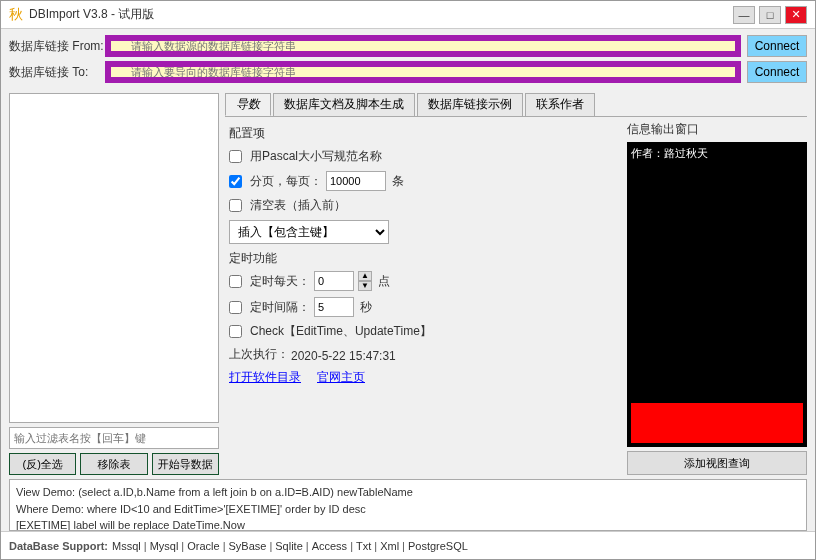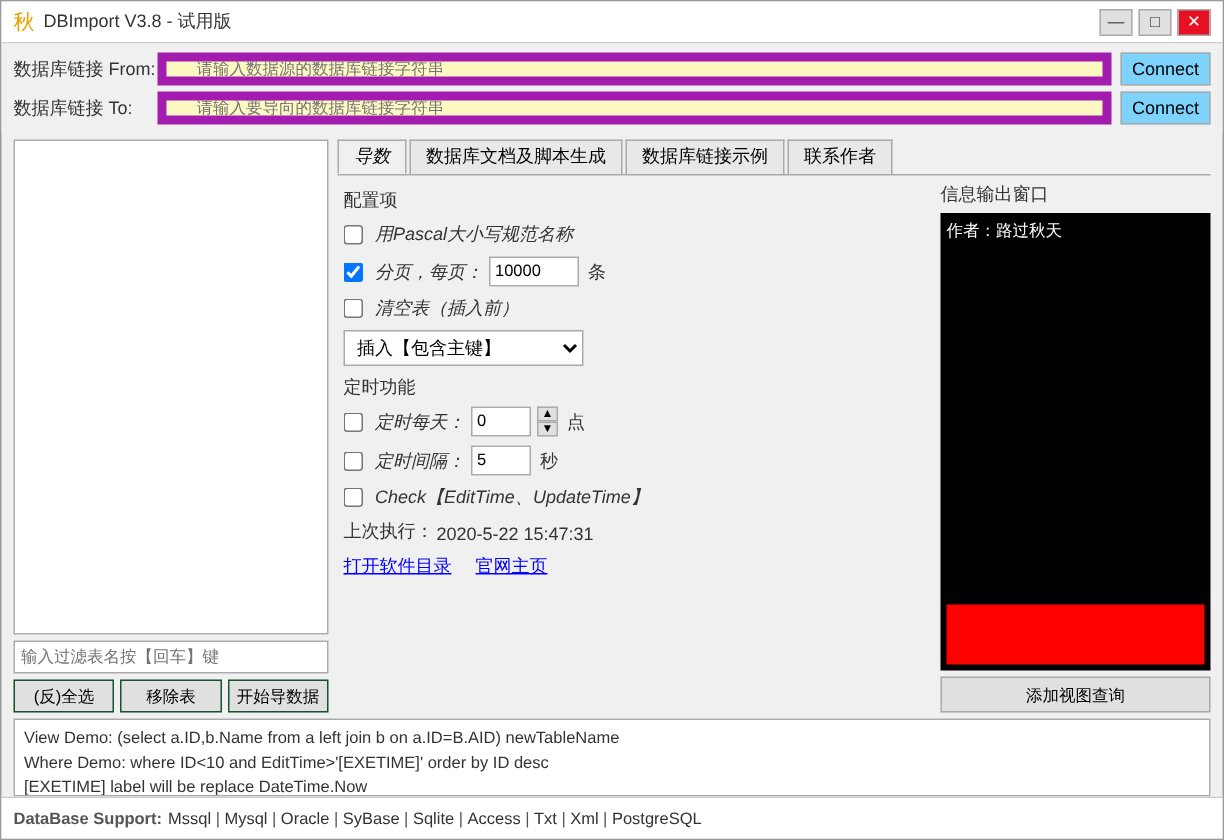--- a/index.html
+++ b/index.html
@@ -189,21 +189,20 @@
       align-items: center;
       margin-bottom: 6px;
       gap: 4px;
     }
     .config-row input[type=checkbox] {
       margin-right: 4px;
     }
     .config-label {
       font-size: 12px;
       color: #333;
-      font-style: italic;
     }
     .page-input {
       width: 60px;
       height: 20px;
       border: 1px solid #aaa;
       padding: 1px 3px;
       font-size: 11px;
     }
     .insert-select {
       width: 160px;

